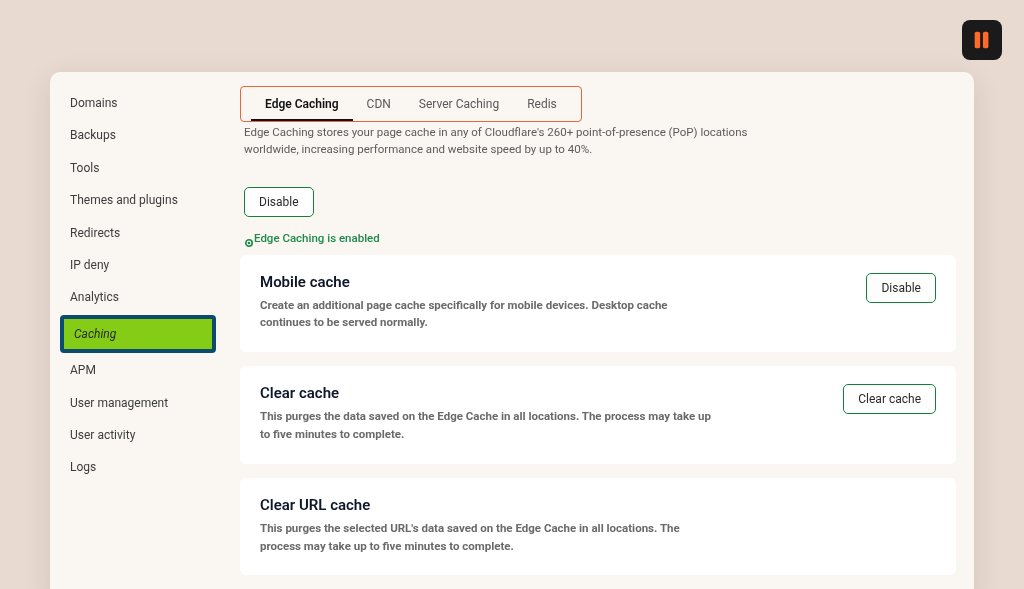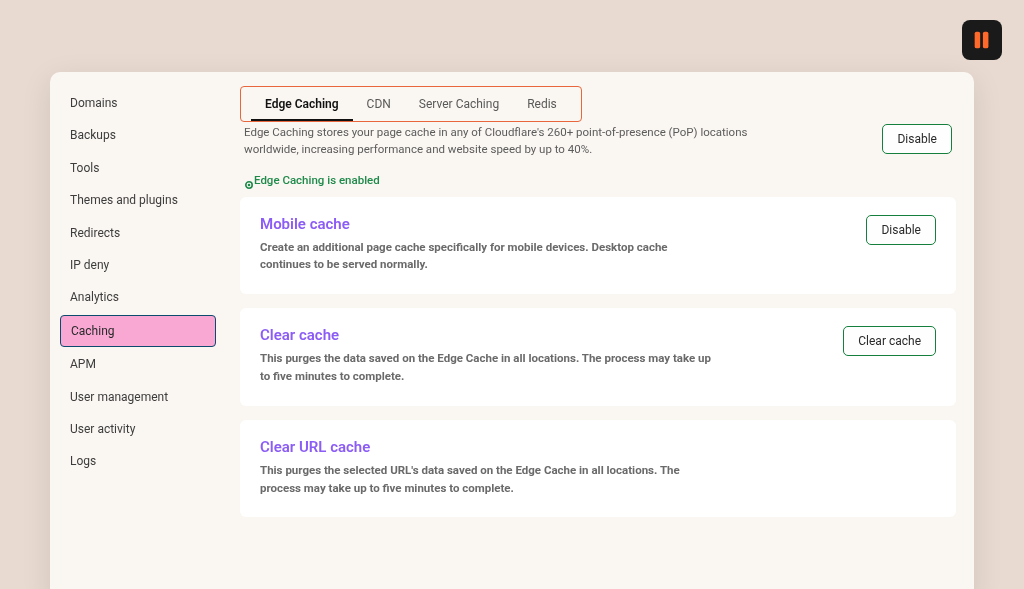--- a/index.html
+++ b/index.html
@@ -45,23 +45,24 @@
   }
   .sidebar-item {
     font-size: 12px;
     color: #3d3d3d;
     padding: 8px 10px;
     border-radius: 4px;
     cursor: pointer;
     line-height: 1.2;
   }
   .sidebar-item.active {
-    background: #f9a8d4;
-    border: 1px solid #0c4a6e;
+    background: #84cc16;
+    border: 4px solid #0c4a6e;
     color: #2a2a2a;
+    font-style: italic;
   }
   .main {
     flex: 1;
     padding: 14px 18px 0 14px;
     overflow: hidden;
   }
   .tabs-wrap {
     border: 1px solid #e8663c;
     border-radius: 4px;
     display: inline-flex;
@@ -79,20 +80,21 @@
     color: #111;
     font-weight: 600;
     border-bottom: 2px solid #111;
   }
   .intro-row {
     display: flex;
     align-items: flex-start;
     justify-content: space-between;
     gap: 28px;
     padding: 0 4px 6px 4px;
+    flex-direction: column;
   }
   .intro-text {
     font-size: 11.5px;
     color: #5c5c5c;
     line-height: 1.5;
     max-width: 520px;
   }
   .status-row {
     display: flex;
     align-items: center;
@@ -126,21 +128,21 @@
     padding: 18px 20px 20px 20px;
     margin-bottom: 14px;
     display: flex;
     justify-content: space-between;
     align-items: flex-start;
     gap: 20px;
   }
   .card h3 {
     font-size: 15px;
     font-weight: 600;
-    color: #8b5cf6;
+    color: #0f172a;
     margin-bottom: 6px;
   }
   .card p {
     font-size: 11.5px;
     color: #6a6a6a;
     line-height: 1.55;
     max-width: 460px;
     font-weight: bold;
   }
 </style>

